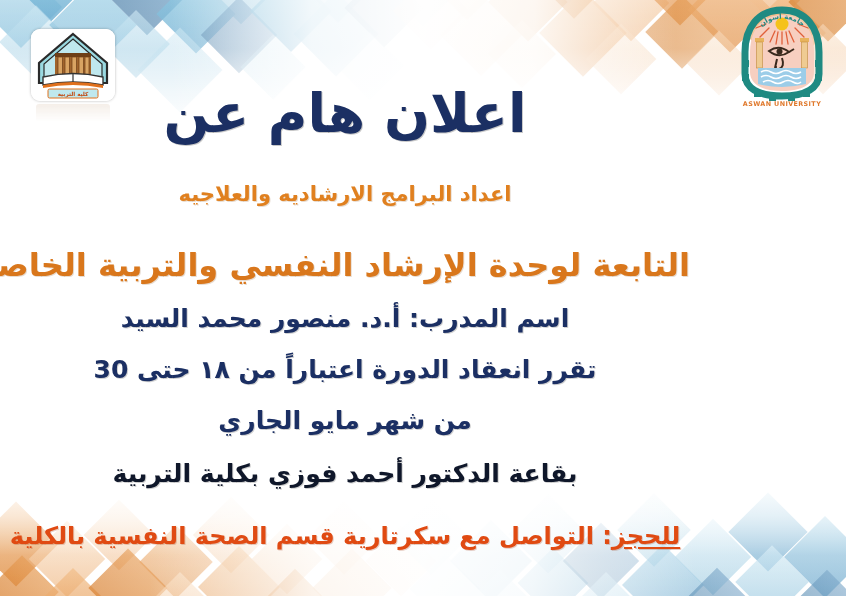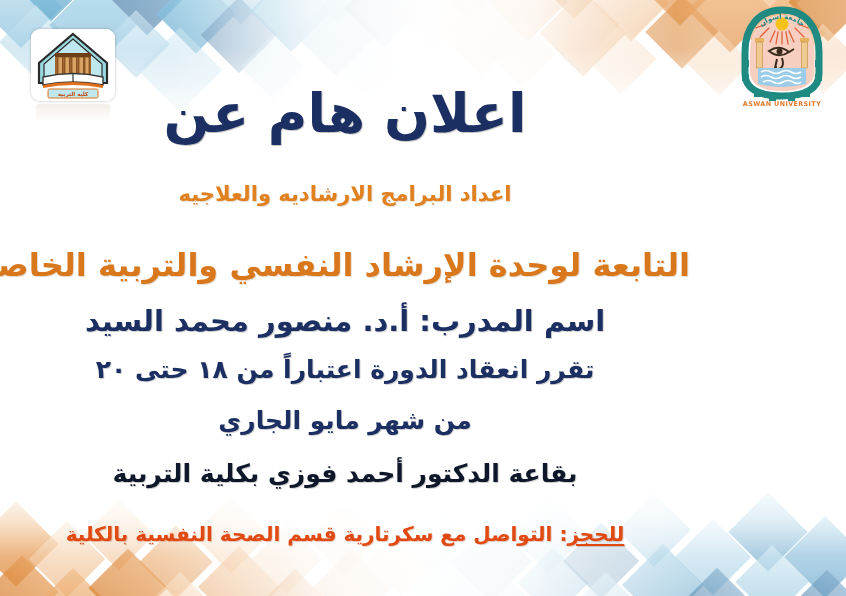--- a/index.html
+++ b/index.html
@@ -143,21 +143,21 @@
     text-shadow: 1px 1px 0 rgba(120,60,0,0.18);
   }
   .l-unit-orange {
     top: 246px;
     font-size: 32px;
     color: #d9771c;
     text-shadow: 1px 1px 0 rgba(120,60,0,0.18);
   }
   .l-trainer {
     top: 304px;
-    font-size: 29px;
+    font-size: 25px;
     color: #1b2f63;
     text-shadow: 1px 1px 0 rgba(0,0,0,0.18);
   }
   .l-dates {
     top: 355px;
     font-size: 25px;
     color: #1b2f63;
     text-shadow: 1px 1px 0 rgba(0,0,0,0.18);
   }
   .l-month {
@@ -168,21 +168,21 @@
     text-align: center;
   }
   .l-venue {
     top: 459px;
     font-size: 25px;
     color: #0f172a;
     text-shadow: 1px 1px 0 rgba(0,0,0,0.18);
   }
   .l-booking {
     top: 522px;
-    font-size: 20px;
+    font-size: 24px;
     color: #e04a12;
     text-shadow: 1px 1px 0 rgba(150,40,0,0.22);
   }
   .l-booking .underlined {
     text-decoration: underline;
     text-underline-offset: 3px;
   }
 </style>
 </head>
 <body>
@@ -424,21 +424,21 @@
   <div class="content">
 
     <div class="line l-title">اعلان هام عن</div>
 
     <div class="line l-sub-orange">اعداد البرامج الارشاديه والعلاجيه</div>
 
     <div class="line l-unit-orange">التابعة لوحدة الإرشاد النفسي والتربية الخاصة بكلية التربية</div>
 
     <div class="line l-trainer">اسم المدرب: أ.د. منصور محمد السيد</div>
 
-    <div class="line l-dates">تقرر انعقاد الدورة اعتباراً من  ١٨  حتى ٢٠</div>
+    <div class="line l-dates">تقرر انعقاد الدورة اعتباراً من  ١٨  حتى 30</div>
 
     <div class="line l-month">من شهر مايو الجاري</div>
 
     <div class="line l-venue">بقاعة الدكتور أحمد فوزي بكلية التربية</div>
 
     <div class="line l-booking"><span class="underlined">للحجز</span><span>: التواصل مع سكرتارية قسم الصحة النفسية بالكلية</span></div>
 
   </div>
 </div>
 

